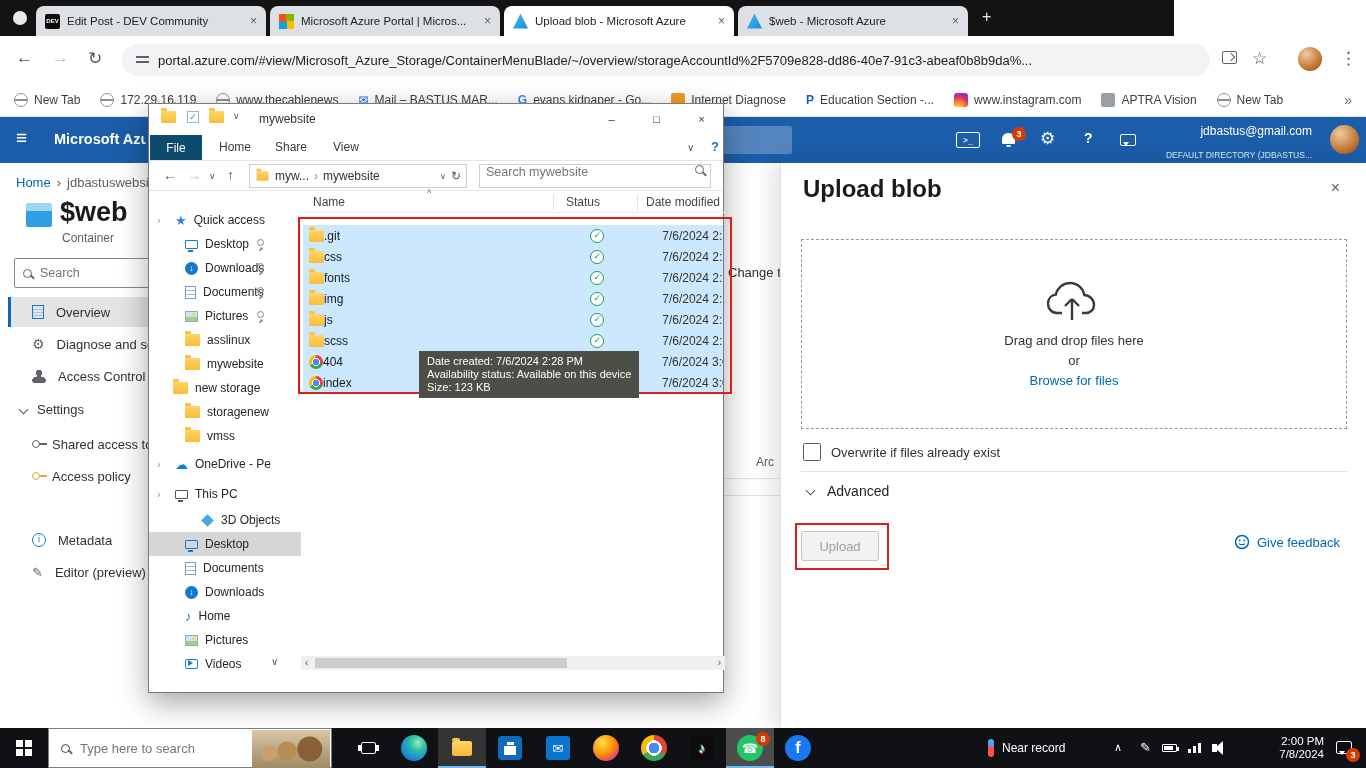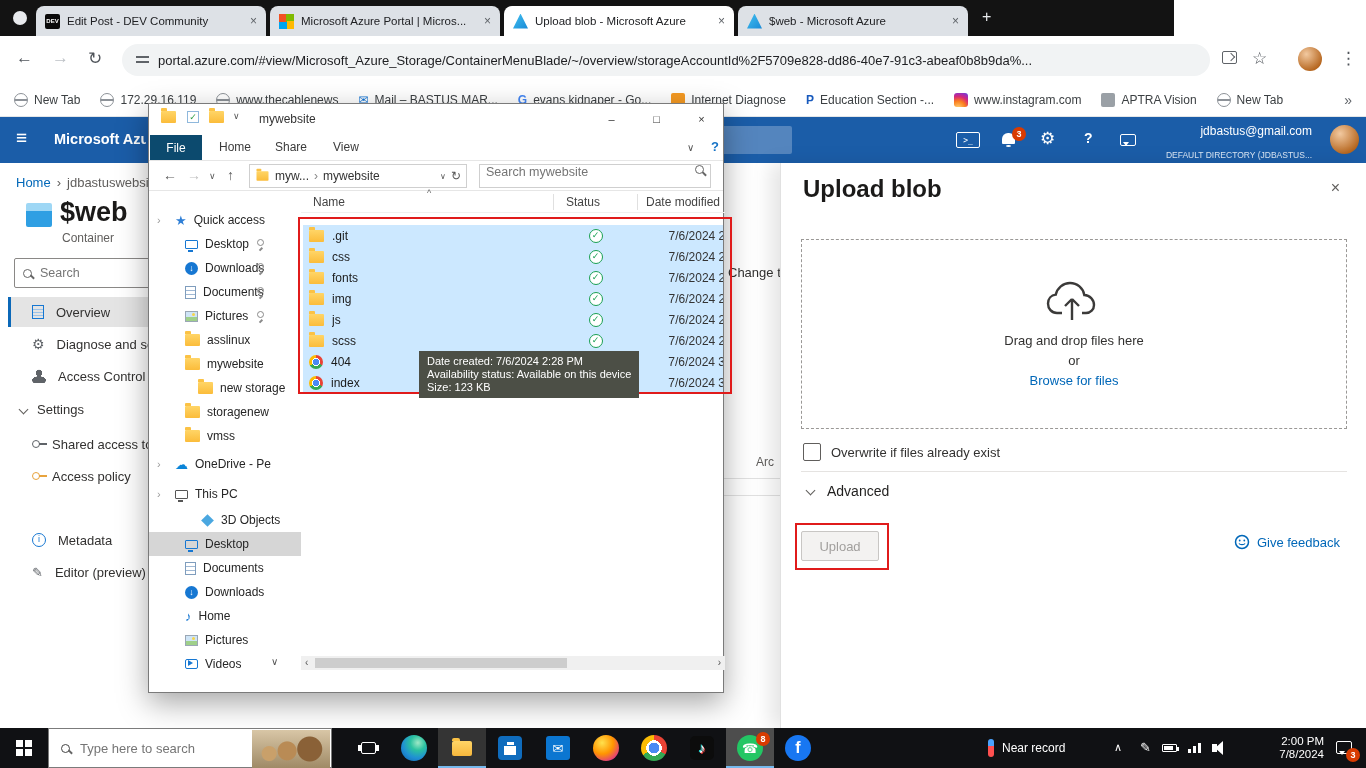--- a/index.html
+++ b/index.html
@@ -153,21 +153,21 @@
 .vidico{width:13px;height:10px;border:1.5px solid #1677d2;border-radius:2px;position:relative;flex:0 0 auto}
 .vidico::after{content:"";position:absolute;left:2px;top:0px;border:3px solid transparent;border-left:5px solid #1677d2}
 .pin{position:absolute;left:108px;top:7px;width:7px;height:7px;border:1.5px solid #8a8a8a;border-radius:50%}
 .pin::after{content:"";position:absolute;width:1.5px;height:4px;background:#8a8a8a;left:2px;top:7px;transform:rotate(45deg)}
 #treescroll{position:absolute;left:122px;top:552px;font-size:10px;color:#555}
 
 #exheader{position:absolute;left:152px;top:87px;width:424px;height:22px;font-size:12px;color:#444;border-bottom:1px solid #f0f0f0}
 .colh{position:absolute;top:4px}
 .colsep{position:absolute;top:3px;width:1px;height:16px;background:#e0e0e0}
 #sortglyph{position:absolute;left:126px;top:-3px;font-size:9px;color:#666}
-.frow{position:absolute;left:154px;width:420px;height:21px;background:#cce8ff;display:flex;align-items:center;gap:8px;padding-left:6px;font-size:12px;color:#1a1a1a}
+.frow{position:absolute;left:154px;width:420px;height:21px;background:#cce8ff;display:flex;align-items:center;padding-left:6px;font-size:12px;color:#1a1a1a}
 .fname{width:224px;overflow:hidden;white-space:nowrap}
 .avail{width:14px;height:14px;border-radius:50%;border:1.5px solid #1aa053;color:#1aa053;font-size:9px;line-height:11px;text-align:center;background:#fff;flex:0 0 auto;margin-left:96px}
 .fdate{margin-left:58px;width:80px;overflow:hidden;white-space:nowrap;color:#333}
 .chromeicon{width:14px;height:14px;border-radius:50%;background:radial-gradient(circle,#4a8af4 0 30%,#fff 30% 42%,transparent 42%),conic-gradient(#ea4335 0 33%,#34a853 33% 66%,#fbbc05 66%);flex:0 0 auto}
 .tip{position:absolute;background:#4c4f46;color:#fff;font-size:11px;line-height:13px;padding:4px 8px;z-index:40;white-space:nowrap}
 #tip2{background:#43463d;border:1px solid #777b70}
 #hscroll{position:absolute;left:152px;top:552px;width:424px;height:14px;background:#f0f0f0}
 #hthumb{position:absolute;left:14px;top:2px;width:252px;height:10px;background:#cdcdcd}
 .scrarr{position:absolute;top:1px;font-size:10px;color:#555}
 #exstatus{position:absolute;left:0;top:566px;width:100%;height:24px;border-top:1px solid #e0e0e0;background:#fff;font-size:11px;color:#444}
@@ -467,21 +467,21 @@
           <span class="pin"></span>
         </div>
       <div class="trow" style="top:137px;padding-left:36px">
           <span class="fold"></span>
           <span class="tlabel">asslinux</span>
         </div>
       <div class="trow" style="top:161px;padding-left:36px">
           <span class="fold"></span>
           <span class="tlabel">mywebsite</span>
         </div>
-      <div class="trow" style="top:185px;padding-left:49px">
+      <div class="trow" style="top:185px;padding-left:24px">
           <span class="fold"></span>
           <span class="tlabel">new storage</span>
         </div>
       <div class="trow" style="top:209px;padding-left:36px">
           <span class="fold"></span>
           <span class="tlabel">storagenew</span>
         </div>
       <div class="trow" style="top:233px;padding-left:36px">
           <span class="fold"></span>
           <span class="tlabel">vmss</span>

